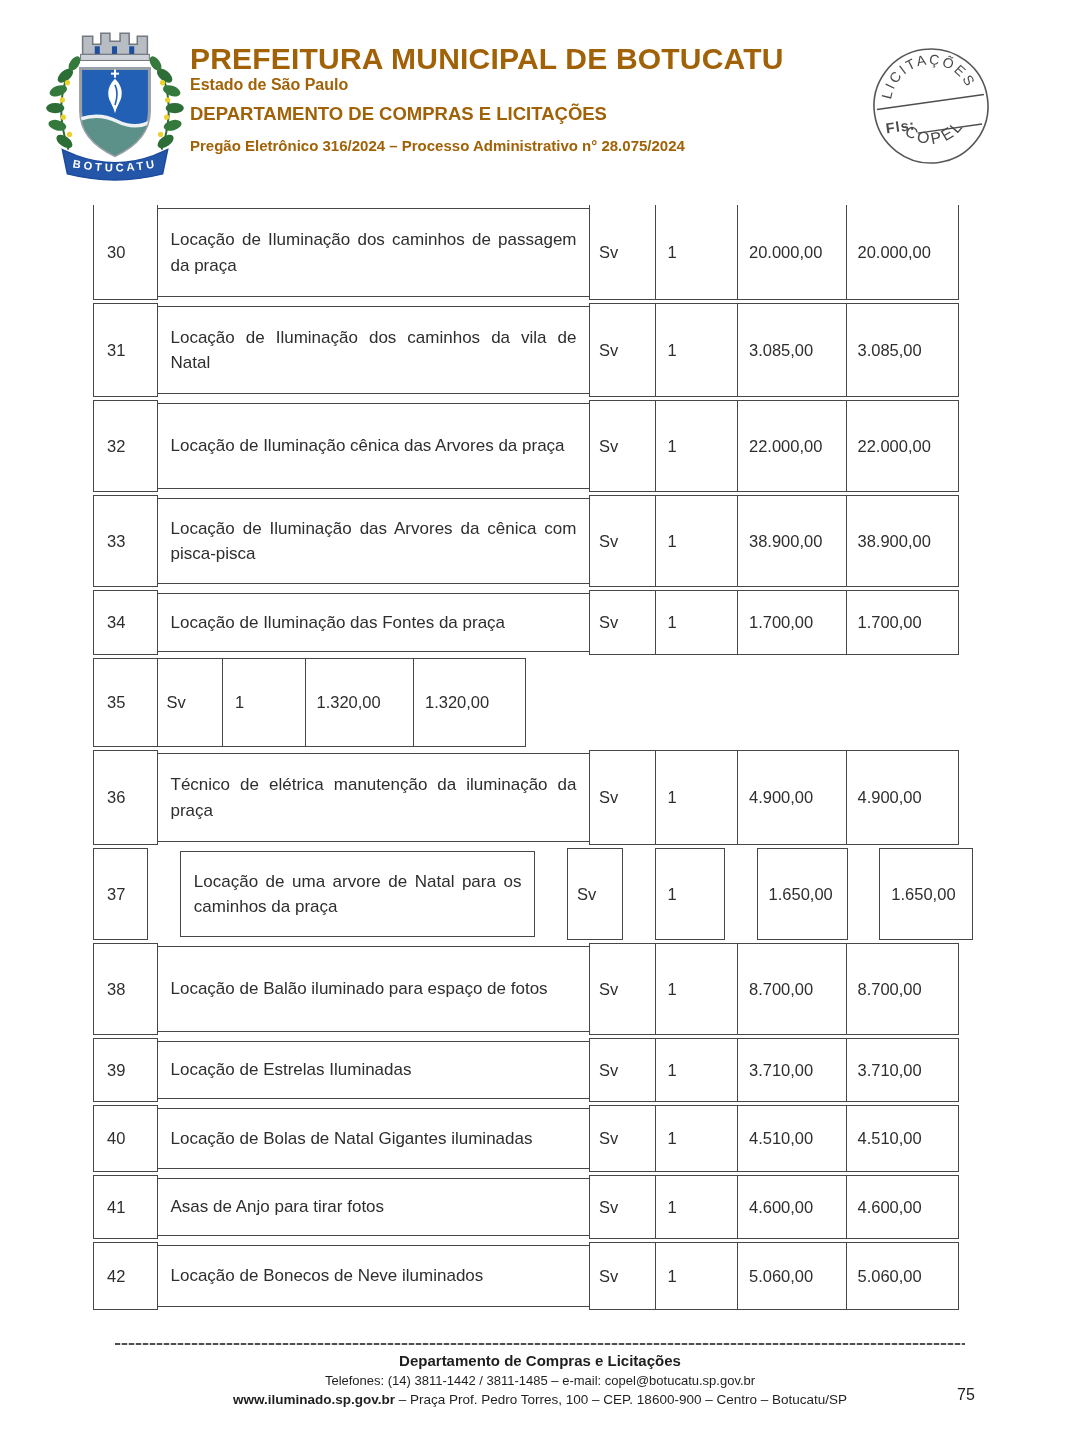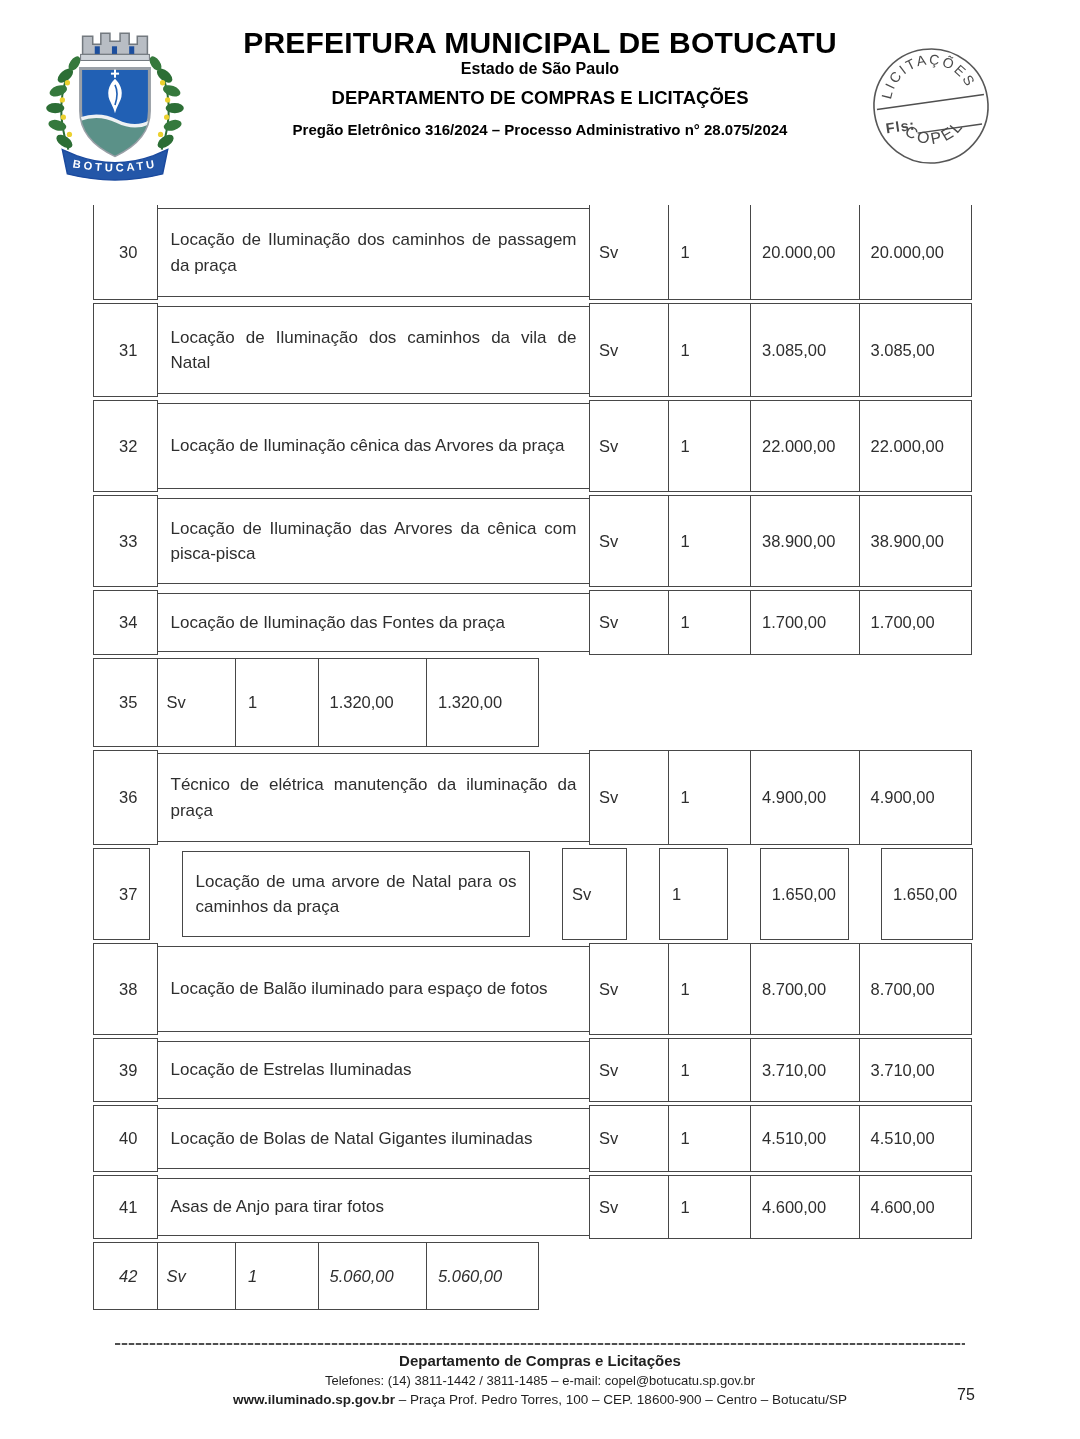--- a/index.html
+++ b/index.html
@@ -8,42 +8,42 @@
     width:1080px;height:1439px;
     margin:0 auto;
     background:#ffffff;
     font-family:"Liberation Sans","DejaVu Sans",sans-serif;
     color:#2e2e2e;
     overflow:hidden;
   }
 
   
   .logo{position:absolute;left:34px;top:22px;width:162px;height:162px;}
-  .header-text{position:absolute;left:190px;top:26px;width:700px;text-align:center;color:#000000;}
+  .header-text{position:absolute;left:190px;top:42px;width:700px;text-align:left;color:#a16207;}
   .h-title{font-size:30px;font-weight:bold;letter-spacing:.2px;white-space:nowrap;}
   .h-estado{font-size:16px;font-weight:bold;margin-top:0;}
   .h-depto{font-size:18.5px;font-weight:bold;margin-top:9px;}
   .h-pregao{font-size:15px;font-weight:bold;margin-top:12px;white-space:nowrap;}
   .stamp{position:absolute;left:852px;top:26px;width:160px;height:164px;}
 
   
   .doc-table{position:absolute;left:93px;top:205px;width:880px;}
   .trow{display:flex;align-items:stretch;}
   .trow + .trow{margin-top:3px;}
   .cell{
     box-sizing:border-box;
     border:1.5px solid #474747;
     display:flex;align-items:center;
     background:#fff;
     font-size:16.5px;color:#2e2e2e;
   }
   .cell + .cell{margin-left:-1.5px;}
-  .c-item{width:65px;padding-left:25px;}
+  .c-item{width:65px;padding-left:13px;}
   .c-desc{width:434px;padding:8px 13px;font-size:17px;line-height:1.5;text-align:justify;margin-top:3px;margin-bottom:3px;}
-  .c-un{width:80px;padding-left:9px;}
+  .c-un{width:67px;padding-left:9px;}
   .c-qty{width:84px;padding-left:12px;}
   .c-unit{width:110px;padding-left:11px;}
   .c-total{width:113px;padding-left:11px;}
   .trow:first-child .cell:not(.c-desc){border-top:none;}
 
   
   .footer{position:absolute;left:0;top:1343px;width:1080px;text-align:center;color:#1f1f1f;}
   .f-line{margin:0 auto;width:850px;height:2px;
     background:repeating-linear-gradient(90deg,#4f4f4f 0 5px,rgba(90,90,90,.25) 5px 7px);}
   .f-dept{font-size:15px;font-weight:bold;margin-top:7px;}
@@ -241,22 +241,23 @@
         <div class="cell c-total">4.510,00</div>
       </div>
       <div class="trow" style="min-height: 64px;">
         <div class="cell c-item">41</div>
         <div class="cell c-desc">Asas de Anjo para tirar fotos</div>
         <div class="cell c-un">Sv</div>
         <div class="cell c-qty">1</div>
         <div class="cell c-unit">4.600,00</div>
         <div class="cell c-total">4.600,00</div>
       </div>
-      <div class="trow" style="min-height: 68px; font-style: italic;">
+      <div class="trow" style="min-height: 68px;">
         <div class="cell c-item">42</div>
+        <div class="cell c-desc">Locação de Bonecos de Neve iluminados</div>
         <div class="cell c-un">Sv</div>
         <div class="cell c-qty">1</div>
         <div class="cell c-unit">5.060,00</div>
         <div class="cell c-total">5.060,00</div>
       </div>
     </div>
 
   <div class="footer">
     <div class="f-line"></div>
     <div class="f-dept">Departamento de Compras e Licitações</div>

